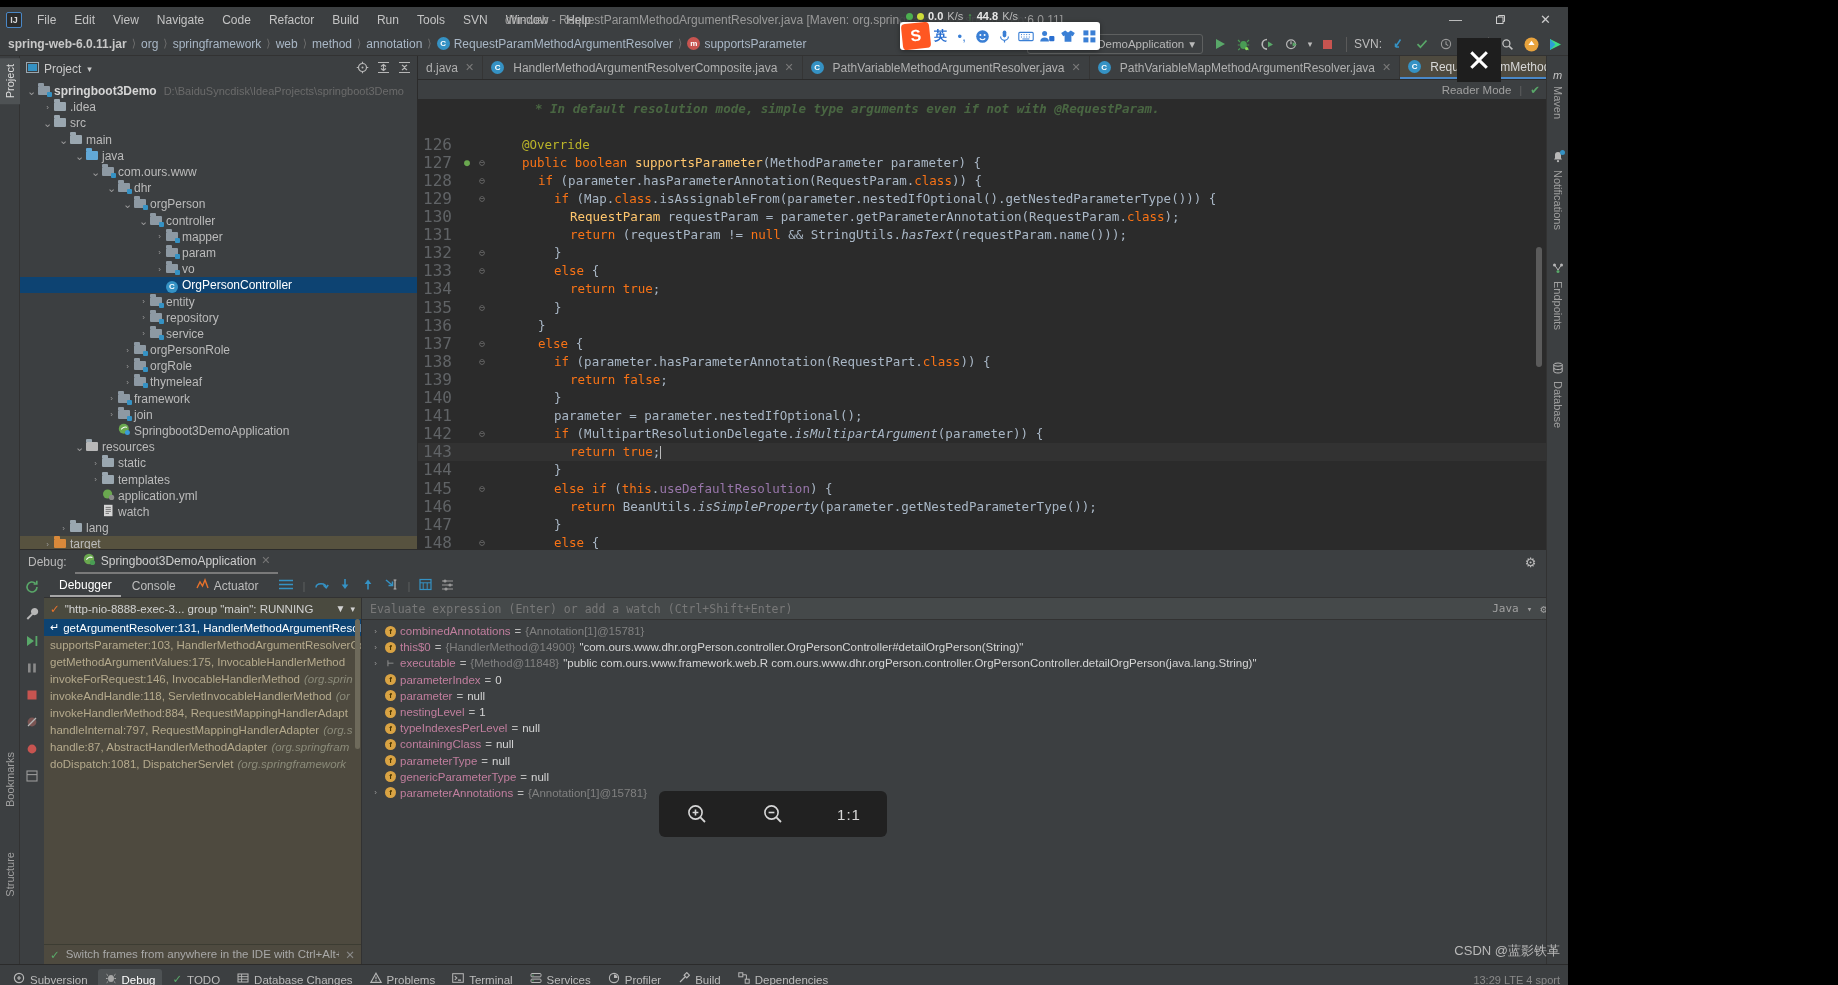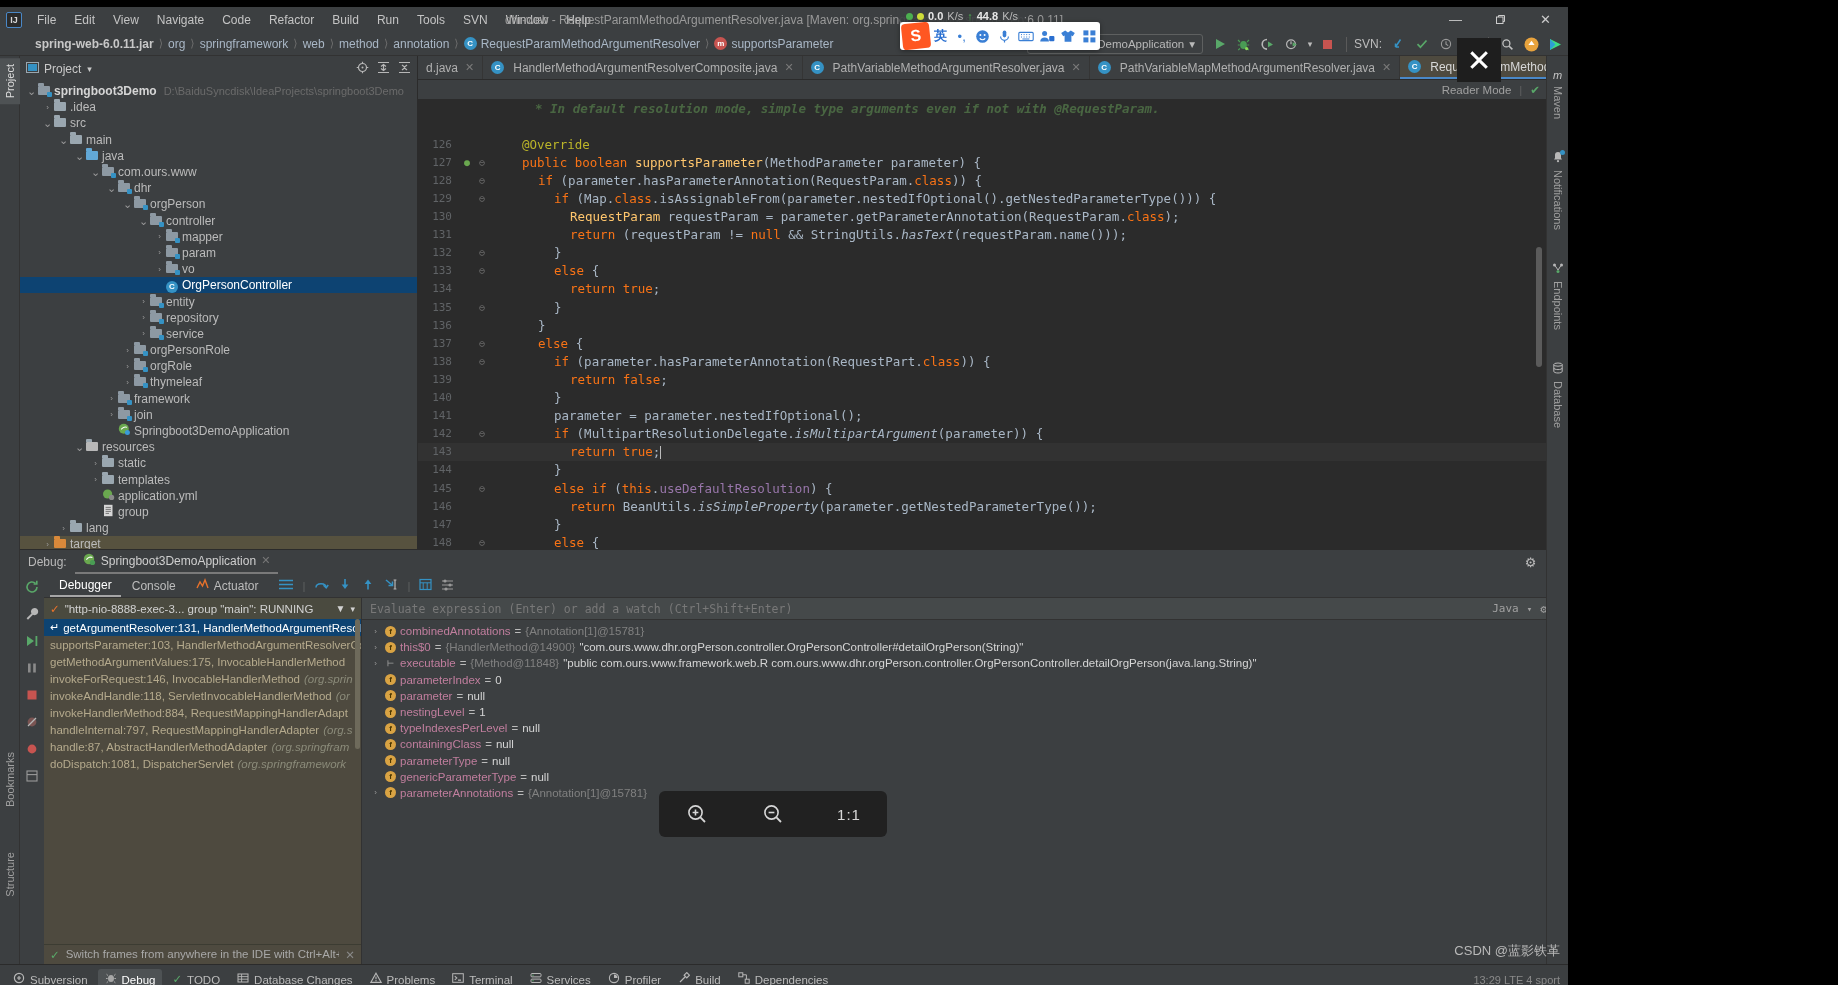--- a/index.html
+++ b/index.html
@@ -46,21 +46,21 @@
   }
 
   
   .navbar {
     height: 24px; display: flex; align-items: center;
     background: #3c3f41; padding-left: 8px; position: relative;
     border-bottom: 1px solid #323232;
   }
   .crumb { display: flex; align-items: center; color: #a9b7c6; font-size: 12px; }
   .crumb .sep { color: #6e6e6e; margin: 0 5px; font-size: 11px; }
-  .crumb .b { font-weight: bold; color: #c8c8c8; margin-left: 27px; }
+  .crumb .b { font-weight: bold; color: #c8c8c8; }
   .cicon {
     width: 13px; height: 13px; border-radius: 50%;
     display: inline-flex; align-items: center; justify-content: center;
     font-size: 8px; color: #fff; margin-right: 4px; font-weight: bold;
   }
   .cicon.c { background: #3592c4; }
   .cicon.m { background: #c75450; }
 
   .toolbar-right {
     position: absolute; right: 2px; top: 0; height: 24px;
@@ -166,21 +166,21 @@
     gap: 8px; padding-right: 28px; color: #a0a0a0; font-size: 11.5px;
     background: #3c3f41;
   }
   .editor {
     flex: 1; background: #2b2b2b; position: relative; overflow: hidden;
     font-family: "DejaVu Sans Mono", monospace; font-size: 12.5px;
   }
   .codeline { height: 18.1px; display: flex; align-items: center; white-space: pre; }
   .ln {
     width: 42px; text-align: right; color: #606366; flex-shrink: 0;
-    padding-right: 8px; font-size: 11px;
+    padding-right: 8px; font-size: 16px;
   }
   .gut {
     width: 26px; flex-shrink: 0; text-align: center; color: #6a6a6a; font-size: 10px;
   }
   .codeline.cur { background: #323232; }
   .code { flex: 1; }
   .kw { color: #f97316; }
   .cmt { color: #629755; font-style: italic; }
   .ann { color: #bbb529; }
   .fld { color: #9876aa; }
@@ -694,21 +694,21 @@
                 <circle cx="9.6" cy="9.4" r="2.6" fill="#8a8a8a"></circle>
               </svg></span>
             <span>application.yml</span>
           </div>
           <div class="row" style="padding-left: 70px;">
             <span class="arrow"></span>
             <span class="fico"><svg width="11" height="13" viewBox="0 0 11 13">
                 <rect x="1" y="0.8" width="8.5" height="11.4" fill="#d6d6d6"></rect>
                 <path d="M2.6 3.4h5.3M2.6 5.4h5.3M2.6 7.4h5.3M2.6 9.4h3.4" stroke="#6a6a6a" stroke-width=".9"></path>
               </svg></span>
-            <span>group</span>
+            <span>watch</span>
           </div>
           <div class="row" style="padding-left: 38px;">
             <span class="arrow">›</span>
             <span class="fico"><span class="folder"></span></span>
             <span>lang</span>
           </div>
           <div class="row hl" style="padding-left: 22px;">
             <span class="arrow">›</span>
             <span class="fico"><span class="folder orange"></span></span>
             <span>target</span>

